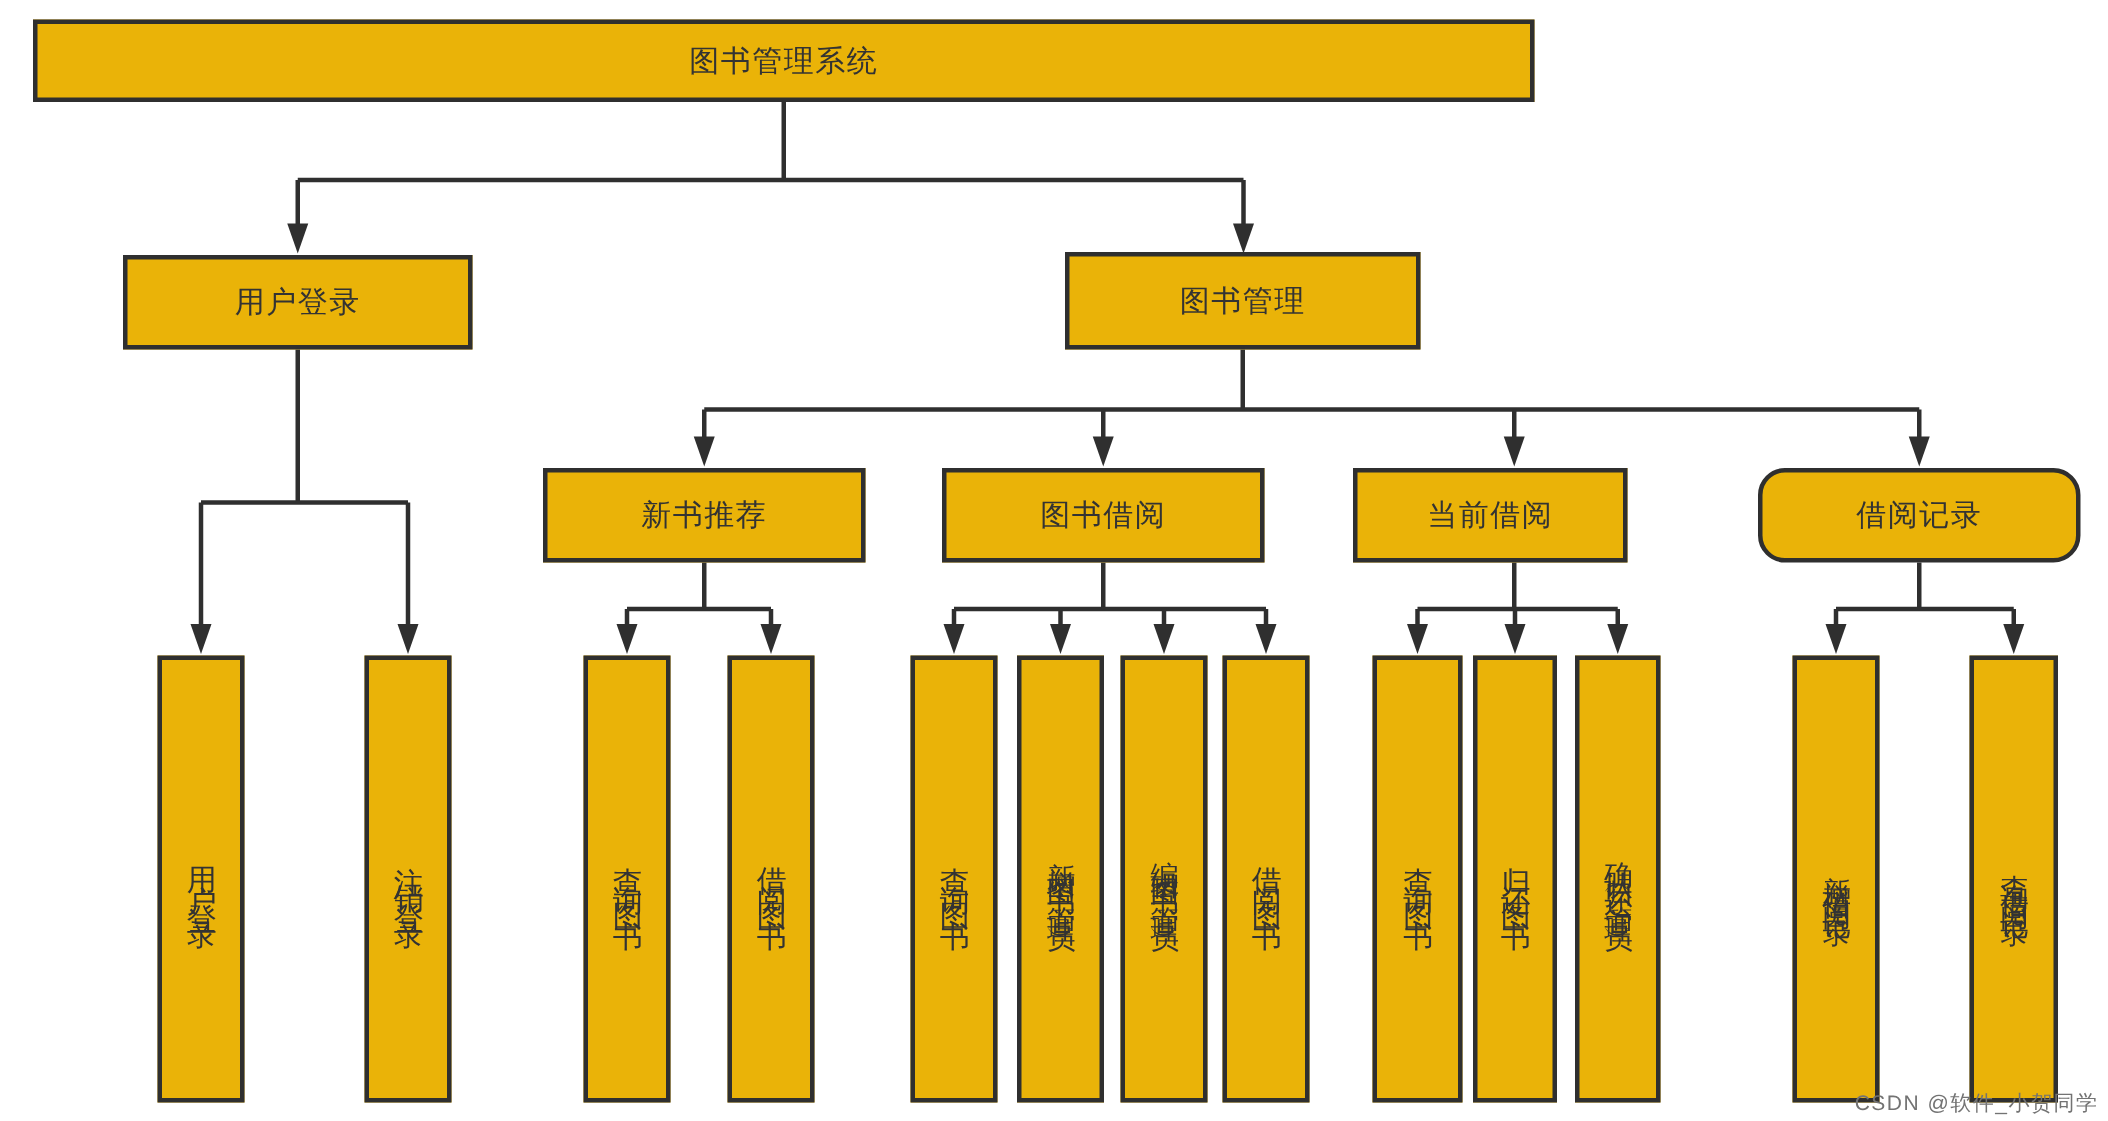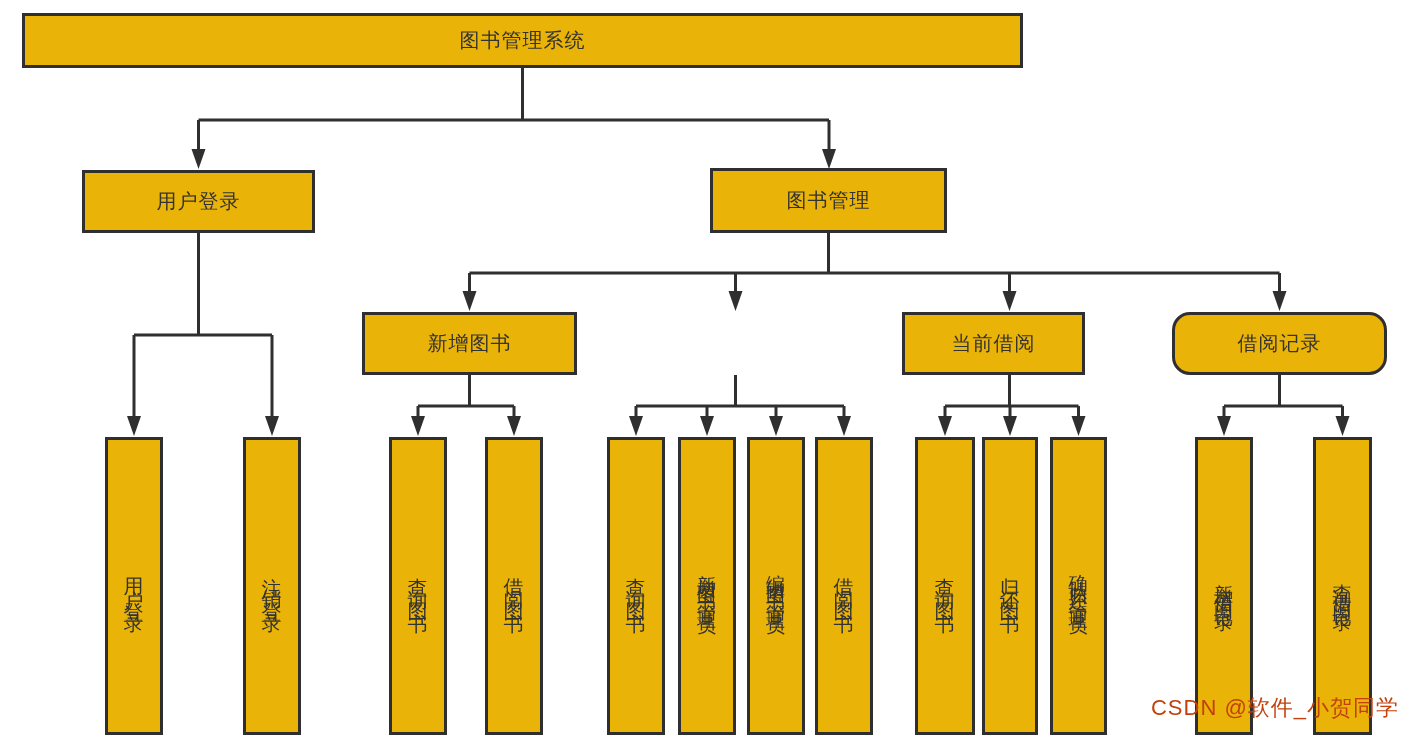--- a/index.html
+++ b/index.html
@@ -44,23 +44,23 @@
     letter-spacing: 12px;
     line-height: 1;
   }
   .leaf.tight span {
     font-size: 19px;
     letter-spacing: 6px;
   }
   #watermark {
     position: absolute;
     right: 6px;
-    bottom: 24px;
-    font-size: 22px;
-    color: #c2410c;
+    bottom: 2px;
+    font-size: 14px;
+    color: #737373;
     letter-spacing: 1px;
     white-space: nowrap;
     z-index: 5;
   }
 </style>
 </head>
 <body>
 
 <div id="canvas">
 
@@ -152,21 +152,22 @@
       <polygon points="1217,416 1231,416 1224,436"></polygon>
       <polygon points="1335.5,416 1349.5,416 1342.5,436"></polygon>
     </g>
   </svg>
 
   <div class="box hbox" style="left:22px; top:13px; width:1001px; height:55px;">图书管理系统</div>
 
   <div class="box hbox" style="left:82px; top:170px; width:233px; height:63px;">用户登录</div>
   <div class="box hbox" style="left:710px; top:168px; width:237px; height:65px;">图书管理</div>
 
-  <div class="box hbox" style="left:362px; top:312px; width:215px; height:63px;">新增图书</div>
+  <div class="box hbox" style="left:362px; top:312px; width:215px; height:63px;">新书推荐</div>
+  <div class="box hbox" style="left:628px; top:312px; width:215px; height:63px;">图书借阅</div>
   <div class="box hbox" style="left:902px; top:312px; width:183px; height:63px;">当前借阅</div>
   <div class="box hbox" style="left:1172px; top:312px; width:215px; height:63px;border-radius:18px;">借阅记录</div>
 
   <div class="box leaf" style="left:105px; top:437px; width:58px; height:298px;">
     <span>用户登录</span>
   </div>
   <div class="box leaf" style="left:243px; top:437px; width:58px; height:298px;">
     <span>注销登录</span>
   </div>
 

